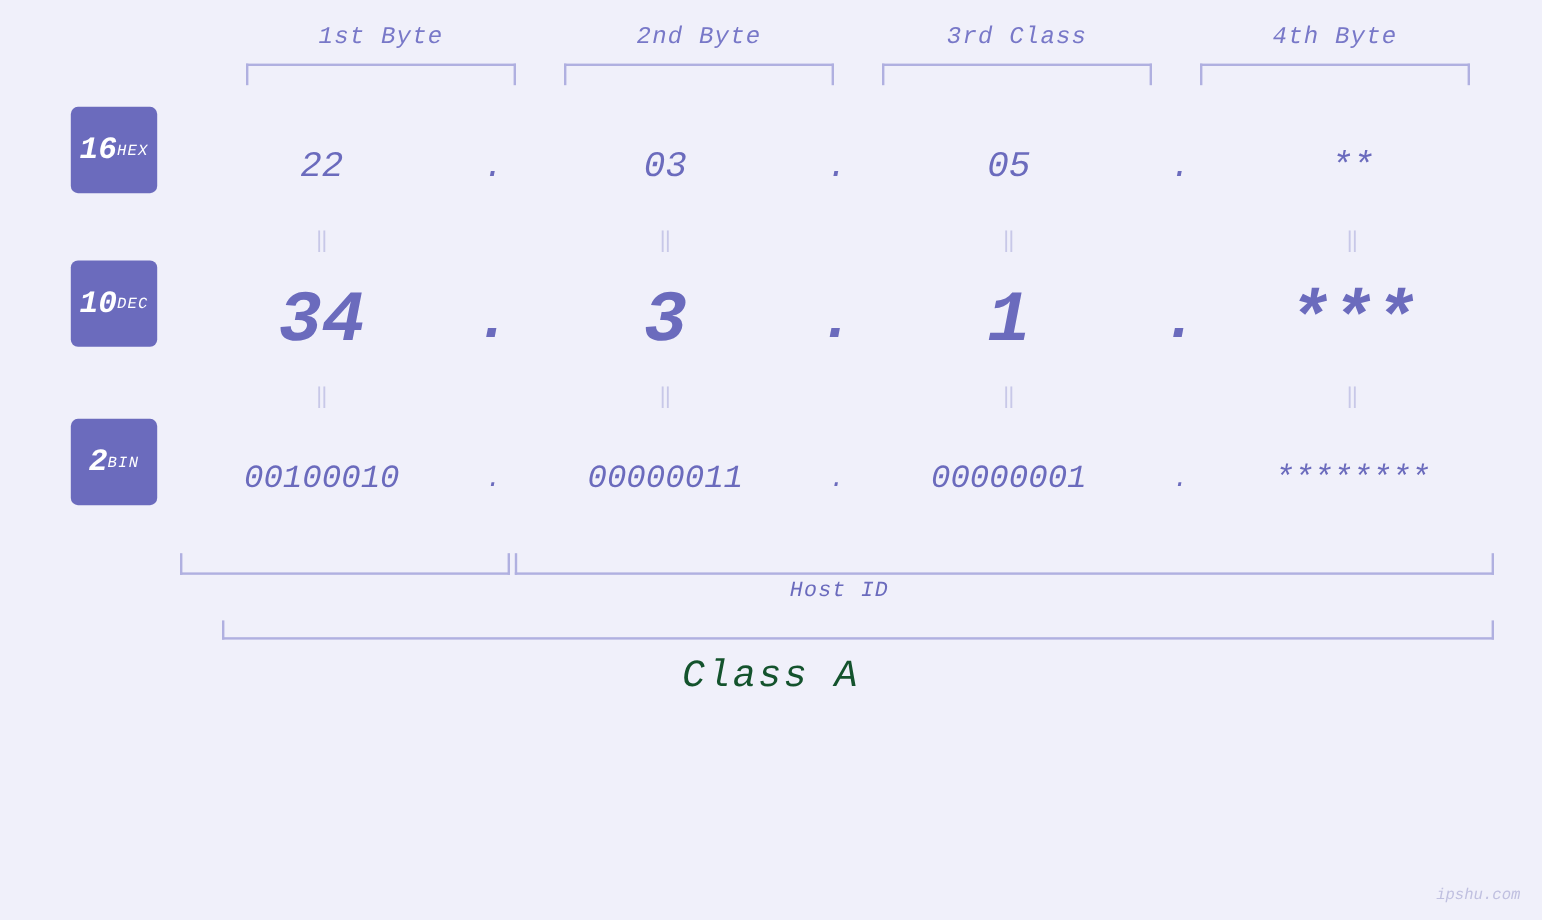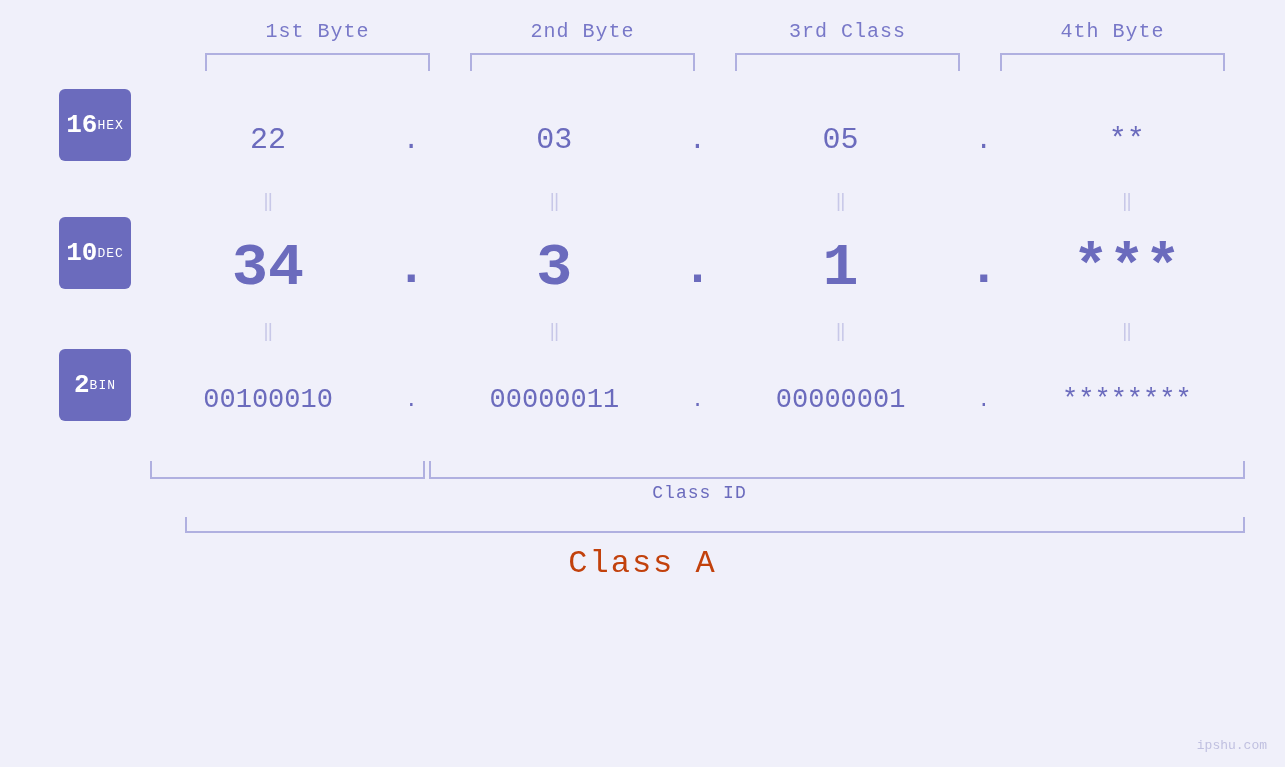--- a/index.html
+++ b/index.html
@@ -14,20 +14,21 @@
     }
 
     .container {
       width: 1285px;
       height: 767px;
       position: relative;
       display: flex;
       flex-direction: column;
       align-items: center;
       padding: 0 40px;
+      font-style: italic;
     }
 
     
     .byte-headers {
       display: flex;
       width: 100%;
       padding-left: 145px;
       margin-top: 20px;
     }
 
@@ -297,25 +298,25 @@
 
     <div style="flex:1; height:18px; border-bottom:2px solid #b0b0e0; border-left:2px solid #b0b0e0; border-right:2px solid #b0b0e0;"></div>
     <div style="width:4px;"></div>
 
     <div style="flex:3; height:18px; border-bottom:2px solid #b0b0e0; border-left:2px solid #b0b0e0; border-right:2px solid #b0b0e0;"></div>
   </div>
 
   <div style="display:flex; width:100%; padding-left:110px; margin-top:4px;">
     <div style="width:4px;"></div>
     <div style="flex:3; text-align:center;">
-      <span style="color:#6b6bbd; font-size:18px; font-family:'Courier New',Courier,monospace; letter-spacing:1px;">Class ID</span>
+      <span style="color:#6b6bbd; font-size:18px; font-family:'Courier New',Courier,monospace; letter-spacing:1px;">Host ID</span>
     </div>
   </div>
 
   <div style="width:calc(100% - 145px); margin-left:145px; height:16px; border-bottom:2px solid #b0b0e0; border-left:2px solid #b0b0e0; border-right:2px solid #b0b0e0; margin-top:14px;"></div>
 
   <div style="width:100%; text-align:center; margin-top:12px;">
-    <span style="color:#c2410c; font-size:32px; font-family:'Courier New',Courier,monospace; letter-spacing:2px;">Class A</span>
+    <span style="color:#14532d; font-size:32px; font-family:'Courier New',Courier,monospace; letter-spacing:2px;">Class A</span>
   </div>
 
   <div class="watermark">ipshu.com</div>
 
 </div>
 
 </body></html>

